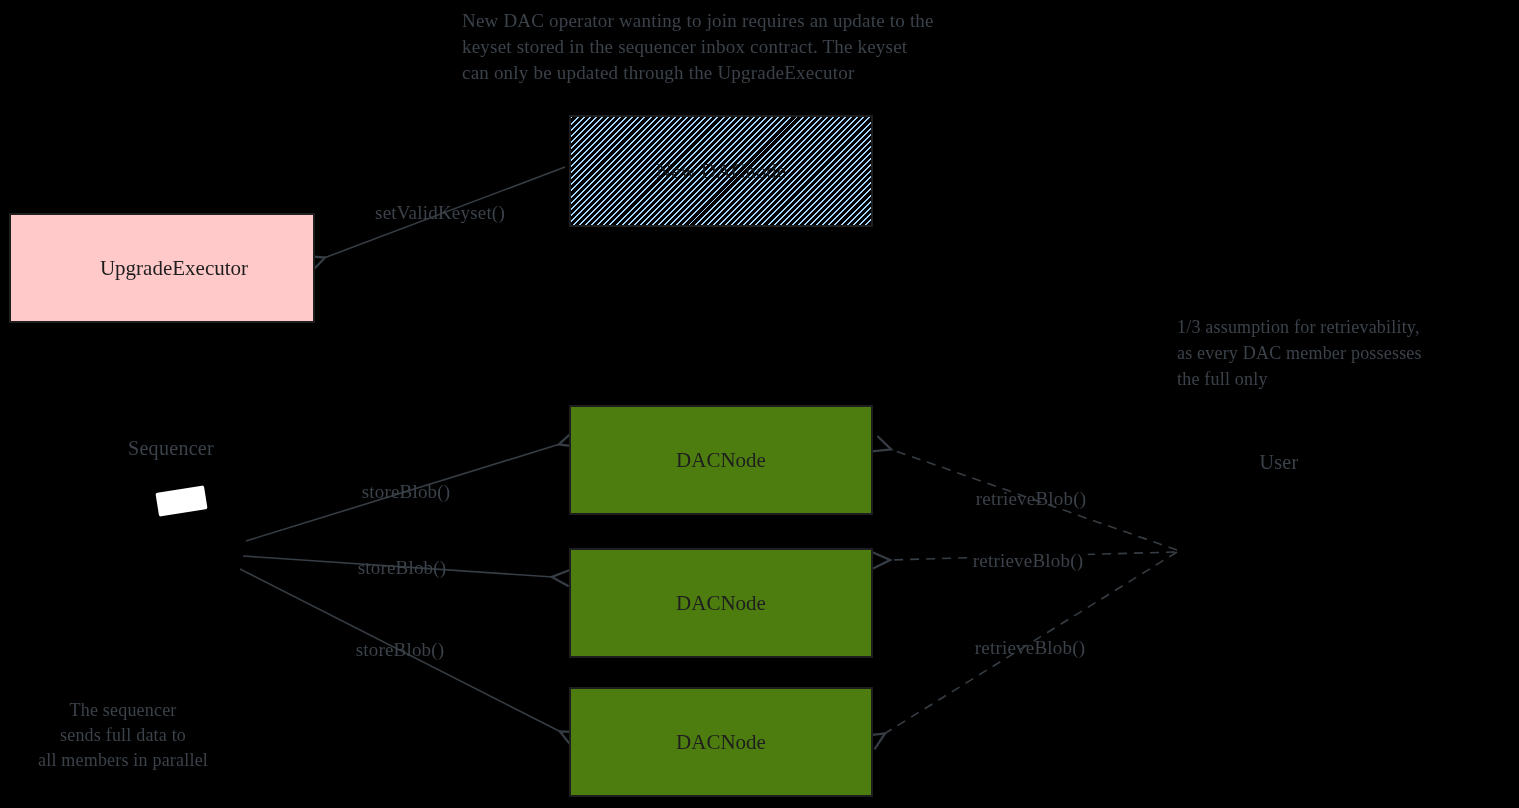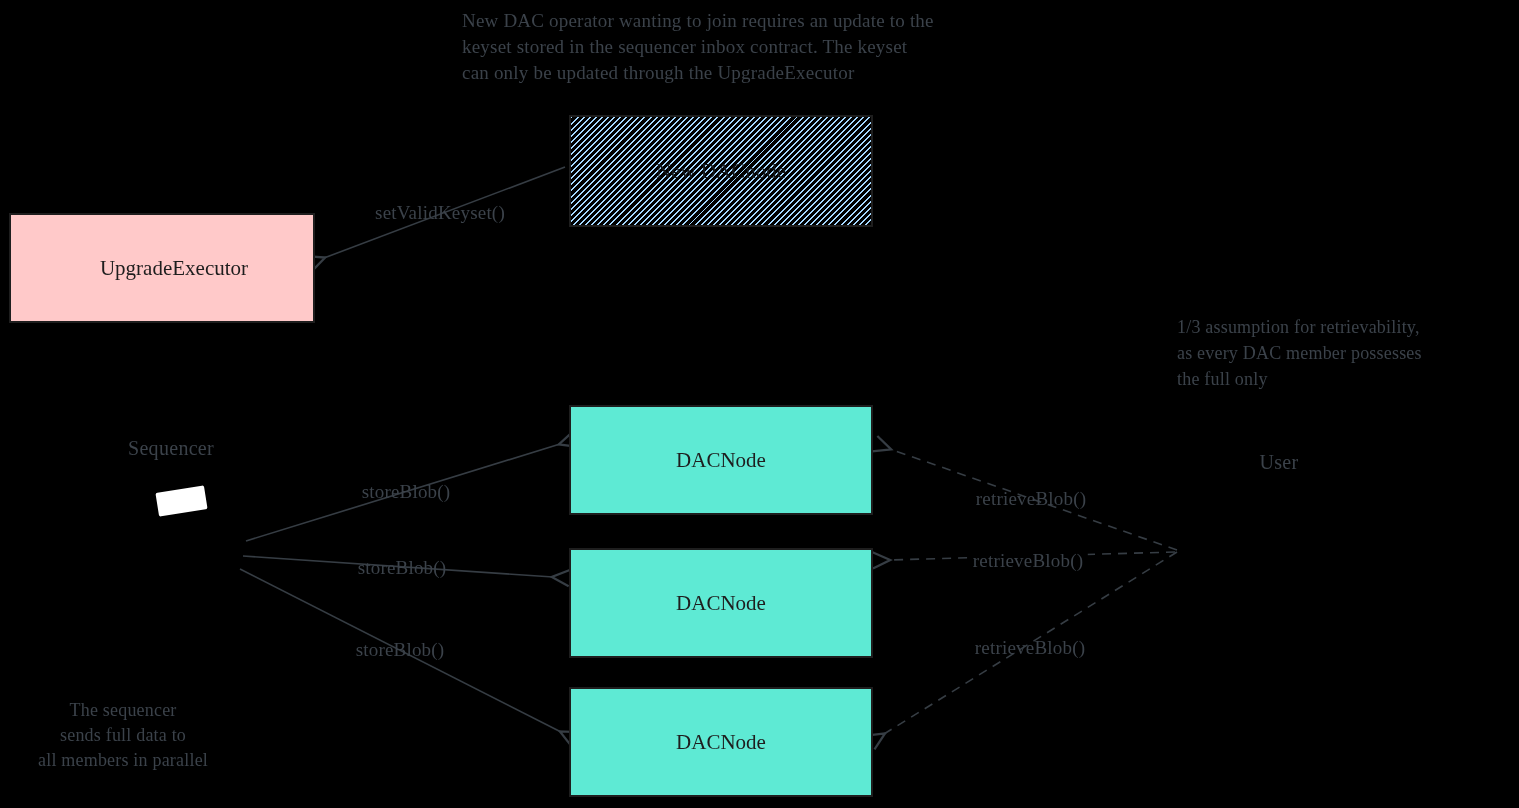--- a/index.html
+++ b/index.html
@@ -52,21 +52,21 @@
     display: flex;
     align-items: center;
     justify-content: center;
     text-align: center;
     color: #1e1e1e;
     font-size: 21px;
     line-height: 33px;
     z-index: 2;
   }
   .box.pink { background: #ffc9c9; left: 9px; top: 213px; width: 306px; padding-left: 24px; }
-  .box.blue { background: #5eead4; left: 569px; }
+  .box.blue { background: #4d7c0f; left: 569px; }
   .box.hatched {
     left: 569px; top: 115px; width: 304px; height: 112px;
     background: repeating-linear-gradient(135deg,
       #a5d8ff 0, #a5d8ff 1.4px,
       transparent 1.4px, transparent 4.3px);
     color: #14181c;
   }
   .dac-1 { top: 405px; }
   .dac-2 { top: 548px; }
   .dac-3 { top: 687px; }

